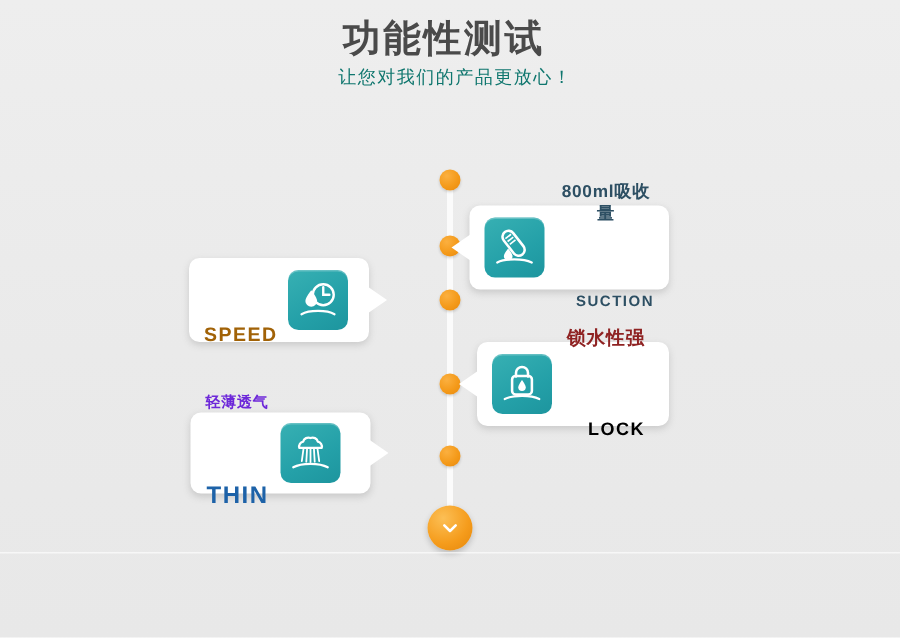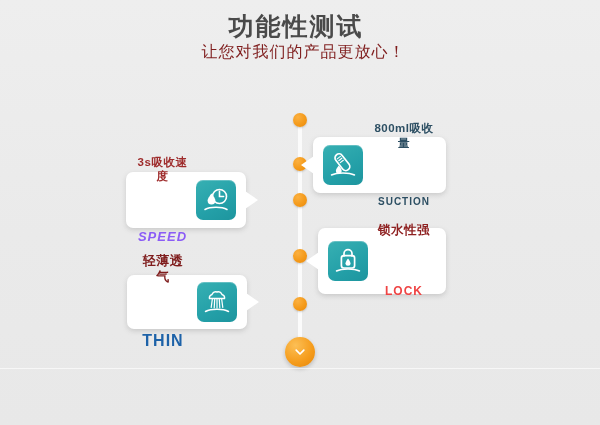--- a/index.html
+++ b/index.html
@@ -10,21 +10,21 @@
     position:relative; overflow:hidden;
   }
 
   
   #header { position:absolute; top:10px; left:0; width:592px; text-align:center; }
   #title {
     font-size:25px; font-weight:700; color:#4a4a4a; letter-spacing:2px;
     line-height:32px;
   }
   #sub1 { font-size:14px; color:#6b6b6b; line-height:21px; letter-spacing:1px; }
-  #sub2 { font-size:16px; color:#7f1d1d; line-height:19px; letter-spacing:1px;padding-left:15px; }
+  #sub2 { font-size:12px; color:#0f766e; line-height:19px; letter-spacing:1px;padding-left:15px; }
 
   
   #timeline { position:absolute; left:281px; top:113px; width:38px; height:250px; }
   #tl-line {
     position:absolute; left:17px; top:6px; width:4px; height:224px;
     background:#fbfbfb; border-radius:2px;
   }
   .tl-dot {
     position:absolute; left:12px; width:14px; height:14px; border-radius:50%;
     background:radial-gradient(circle at 35% 30%,#fbb040 0%,#f49a1a 55%,#e8890d 100%);
@@ -48,42 +48,42 @@
   .ptr { position:absolute; width:0; height:0; top:50%; margin-top:-9px; }
   .ptr.to-right { right:-12px; border-top:9px solid transparent; border-bottom:9px solid transparent; border-left:13px solid #ffffff; }
   .ptr.to-left  { left:-12px;  border-top:9px solid transparent; border-bottom:9px solid transparent; border-right:13px solid #ffffff; }
 
   .ico {
     width:40px; height:40px; border-radius:7px; flex:0 0 40px;
     background:linear-gradient(150deg,#37b0b3 0%,#24a0a8 60%,#1d959e 100%);
     display:flex; align-items:center; justify-content:center;
     box-shadow:inset 0 1px 0 rgba(255,255,255,.25);
   }
-  .txt { display:flex; flex-direction:column; justify-content:center; line-height:1.25; }
+  .txt { display:flex; flex-direction:column; justify-content:center; line-height:1.25;align-items:flex-end; }
   .txt .cn { font-size:11.5px; font-weight:700; letter-spacing:.5px; }
   .txt .en { font-size:11px; font-weight:700; letter-spacing:1px;margin-top:46px; }
 
   #card-speed   { left:126px; top:172px; width:120px; height:56px; }
   #card-speed   .txt { margin-right:7px; text-align:center; }
   #card-speed   .cn { color:#9e2b2b; }
-  #card-speed   .en { color:#8b5cf6; font-size:13px;font-style:italic; }
+  #card-speed   .en { color:#a16207; font-size:13px; }
 
   #card-suction { left:313px; top:137px; width:133px; height:56px; }
   #card-suction .txt { margin-left:9px; text-align:center; }
   #card-suction .cn { color:#2d4f63; }
   #card-suction .en { color:#2d4f63; font-size:10px; }
 
-  #card-lock    { left:318px; top:228px; width:128px; height:66px; }
+  #card-lock    { left:318px; top:228px; width:128px; height:56px; }
   #card-lock    .txt { margin-left:10px; text-align:center; }
   #card-lock    .cn { color:#8f2222; font-size:12.5px; }
-  #card-lock    .en { color:#ef4444; font-size:12px; }
+  #card-lock    .en { color:#000000; font-size:12px; }
 
   #card-thin    { left:127px; top:275px; width:120px; height:54px; }
   #card-thin    .txt { margin-right:8px; text-align:center; }
-  #card-thin    .cn { color:#7f1d1d; font-size:13px; }
+  #card-thin    .cn { color:#6d28d9; font-size:10px; }
   #card-thin    .en { color:#1d62a8; font-size:16px; }
 
   
   #divider { position:absolute; left:0; top:368px; width:600px; height:1px; background:rgba(255,255,255,.65); }
   #bottom  { position:absolute; left:0; top:369px; width:600px; height:56px; }
 </style>
 </head>
 <body>
 
 <div id="header">
@@ -100,21 +100,20 @@
   <div class="tl-dot" style="top:184px"></div>
   <div id="tl-end">
     <svg width="14" height="14" viewBox="0 0 14 14">
       <path d="M3.2 5.2 L7 9 L10.8 5.2" fill="none" stroke="#ffffff" stroke-width="1.7" stroke-linecap="round" stroke-linejoin="round"></path>
     </svg>
   </div>
 </div>
 
 <div class="card left" id="card-speed">
   <div class="txt">
-    <span class="cn">3s吸收速度</span>
     <span class="en">SPEED</span>
   </div>
   <div class="ico">
     <svg width="30" height="30" viewBox="0 0 30 30">
       <circle cx="18.5" cy="11.5" r="7" fill="none" stroke="#ffffff" stroke-width="1.6"></circle>
       <path d="M18.5 6.4 L18.5 11.5 L22.6 11.5" fill="none" stroke="#ffffff" stroke-width="1.6" stroke-linecap="round"></path>
       <path d="M10.5 8.5 C10.5 8.5 6.6 13.2 6.6 15.6 a3.9 3.9 0 0 0 7.8 0 C14.4 13.2 10.5 8.5 10.5 8.5 Z" fill="#ffffff"></path>
       <path d="M4 24.5 C9 21.6 21 21.6 26 24.5" fill="none" stroke="#ffffff" stroke-width="1.5" stroke-linecap="round"></path>
     </svg>
   </div>

